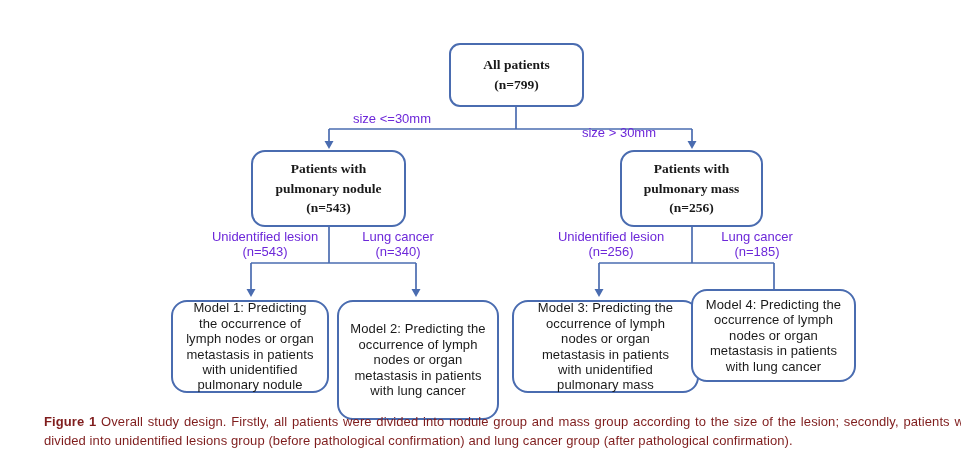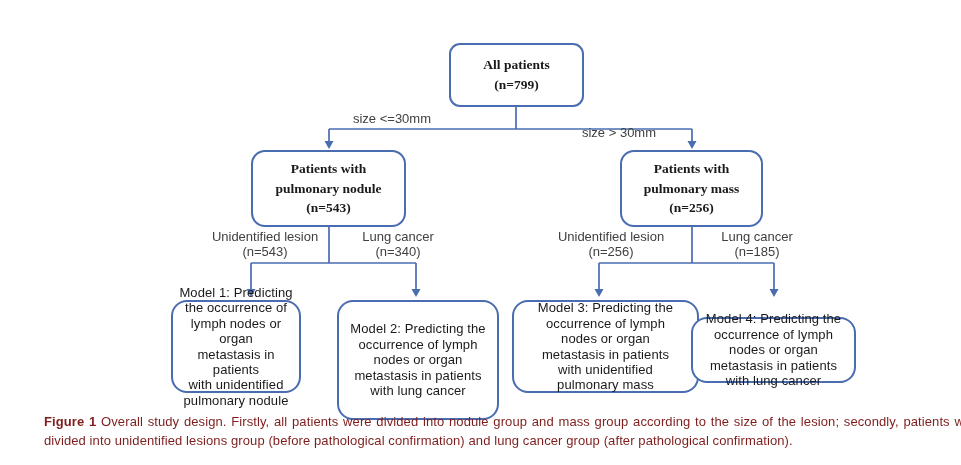--- a/index.html
+++ b/index.html
@@ -35,21 +35,21 @@
     border-radius:16px;
     letter-spacing:0.1px;
   }
   .edge-label{
     position:absolute;
     transform:translateX(-50%);
     text-align:center;
     white-space:pre-line;
     font-size:13px;
     line-height:15px;
-    color:#404040;
+    color:#6d28d9;
   }
   .caption{
     position:absolute;
     left:8px;top:413px;width:939px;
     font-size:13px;
     line-height:18.5px;
     text-align:justify;
     color:#7f1d1d;
     margin:0;
     letter-spacing:0.1px;
@@ -93,41 +93,41 @@
 (n=799)</div>
 
   <div class="node node-top" style="left:215px;top:150px;width:155px;height:77px;border-radius:14px;">Patients with
 pulmonary nodule
 (n=543)</div>
 
   <div class="node node-top" style="left:584px;top:150px;width:143px;height:77px;border-radius:14px;">Patients with
 pulmonary mass
 (n=256)</div>
 
-  <div class="node node-model" style="left:135px;top:300px;width:130px;height:93px;">Model 1: Predicting
+  <div class="node node-model" style="left:135px;top:300px;width:158px;height:93px;">Model 1: Predicting
 the occurrence of
 lymph nodes or organ
 metastasis in patients
 with unidentified
 pulmonary nodule</div>
 
   <div class="node node-model" style="left:301px;top:300px;width:162px;height:120px;">Model 2: Predicting the
 occurrence of lymph
 nodes or organ
 metastasis in patients
 with lung cancer</div>
 
   <div class="node node-model" style="left:476px;top:300px;width:187px;height:93px;">Model 3: Predicting the
 occurrence of lymph
 nodes or organ
 metastasis in patients
 with unidentified
 pulmonary mass</div>
 
-  <div class="node node-model" style="left:655px;top:317px;width:165px;height:66px;">Model 4: Predicting the
+  <div class="node node-model" style="left:655px;top:289px;width:165px;height:93px;">Model 4: Predicting the
 occurrence of lymph
 nodes or organ
 metastasis in patients
 with lung cancer</div>
 
   <div class="edge-label" style="left:356px;top:111px;">size &lt;=30mm</div>
 
   <div class="edge-label" style="left:583px;top:125px;">size &gt; 30mm</div>
 
   <div class="edge-label" style="left:229px;top:229px;">Unidentified lesion

